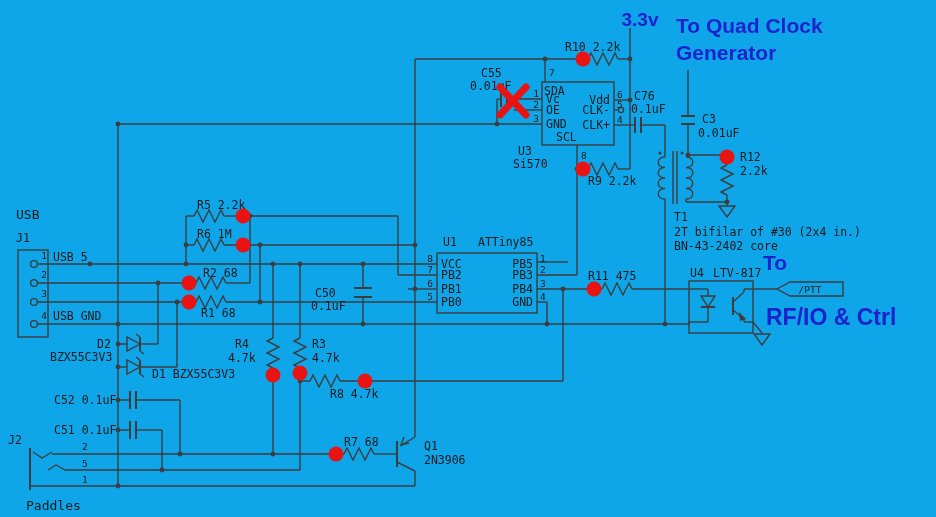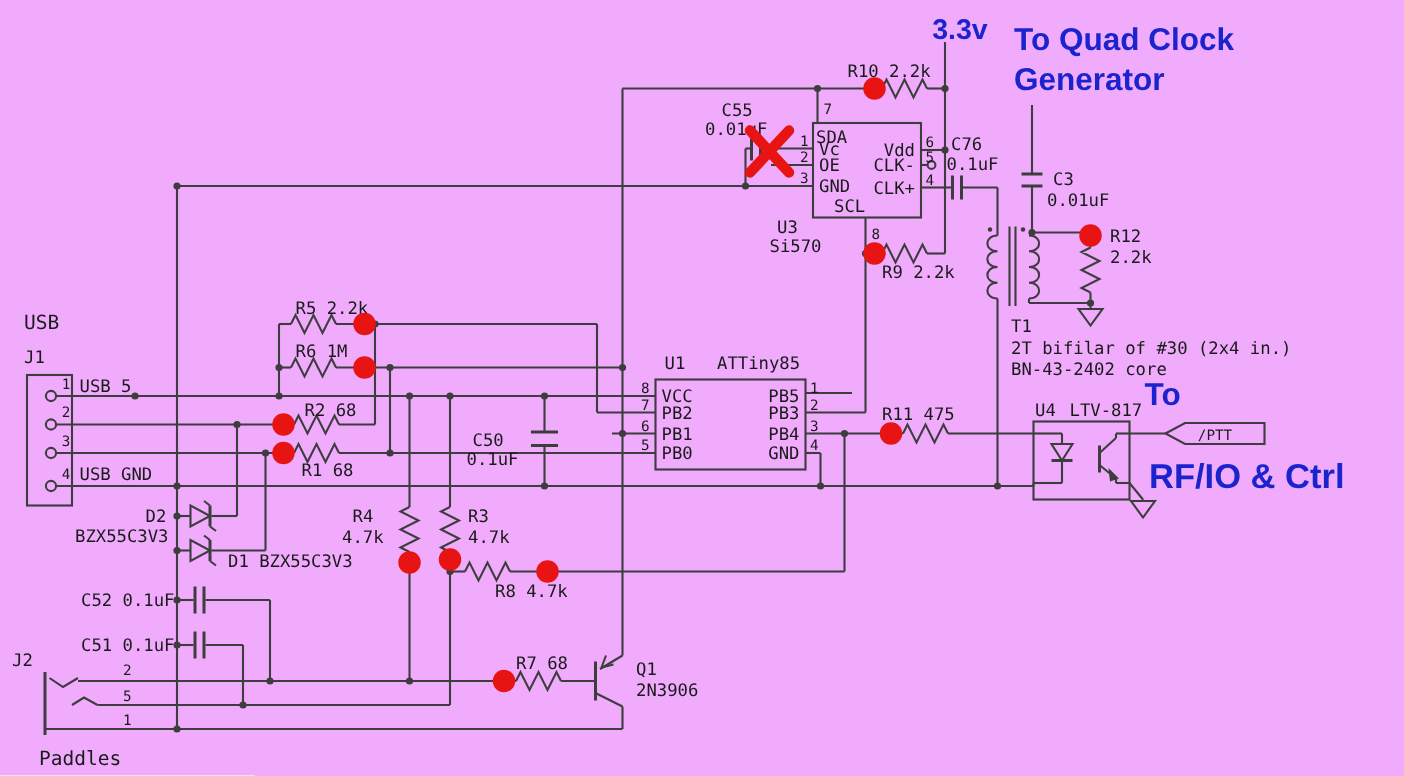--- a/index.html
+++ b/index.html
@@ -1,16 +1,16 @@
 <!DOCTYPE html>
 <html><head>
 <meta charset="utf-8">
 <style>
   html,body{margin:0;padding:0;background:#ffffff;}
-  #stage{position:relative;width:936px;height:517px;background:#f0abfc;overflow:hidden;
+  #stage{position:relative;width:936px;height:517px;background:#0ea5e9;overflow:hidden;
          font-family:"DejaVu Sans Mono",monospace;}
   svg{position:absolute;left:0;top:0;}
   .wire{stroke:#3d3d3d;stroke-width:1.4;fill:none;}
   .wire2{stroke:#3d3d3d;stroke-width:2;fill:none;}
   .boxln{stroke:#3d3d3d;stroke-width:1.4;fill:none;}
   .mt{font-family:"DejaVu Sans Mono",monospace;font-size:11.5px;fill:#1a1a1a;}
   .mt9{font-family:"DejaVu Sans Mono",monospace;font-size:9.5px;fill:#1a1a1a;}
   .mt13{font-family:"DejaVu Sans Mono",monospace;font-size:13px;fill:#1a1a1a;}
   .blue{font-family:"Liberation Sans",sans-serif;font-weight:bold;fill:#1b24cc;}
   .b19{font-size:19px;} .b21{font-size:21px;} .b23{font-size:23px;}

